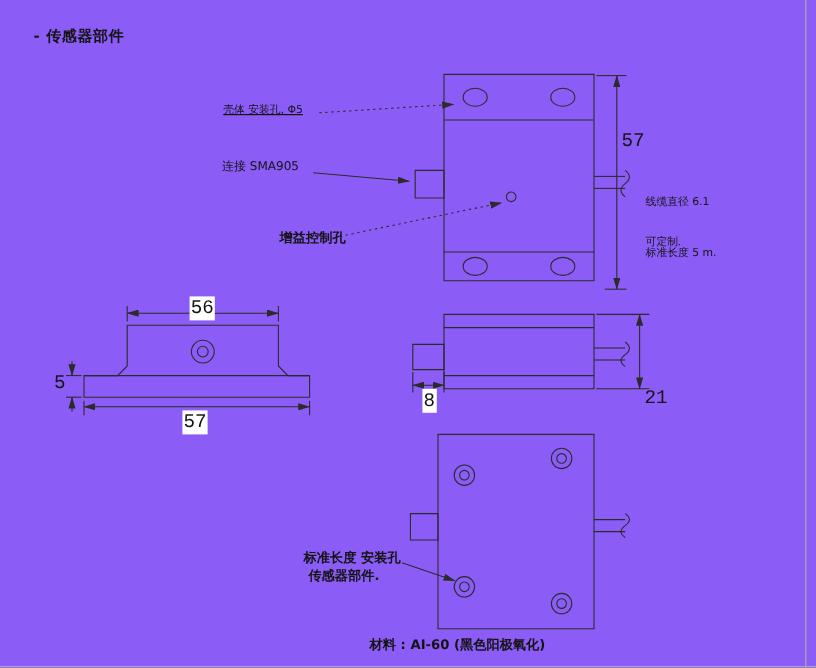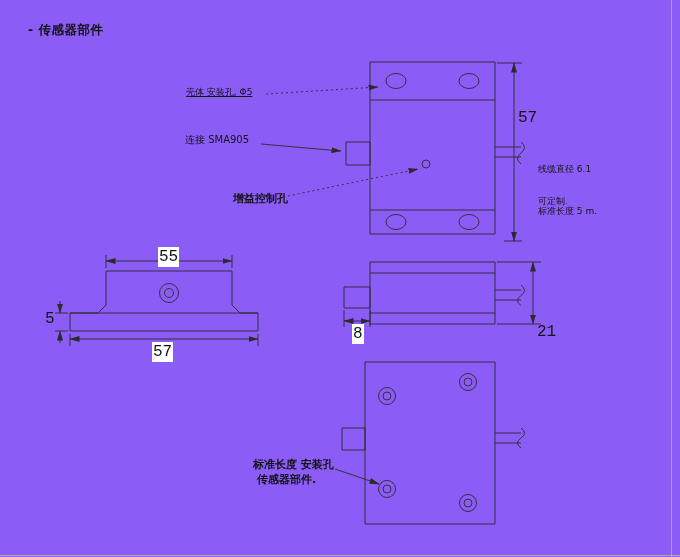--- a/index.html
+++ b/index.html
@@ -153,30 +153,31 @@
   <div class="lbl t-8b" style="left:233px; top:192px;">增益控制孔</div>
 
   <div class="lbl t-10" style="left:518px; top:108px;">57</div>
 
   <div class="lbl t-9" style="left:538px; top:164px;">线缆直径 6.1</div>
 
   <div class="lbl t-9" style="left:538px; top:182px;margin-top:24px;">标准长度 5 m.</div>
 
   <div class="lbl t-9" style="left:538px; top:196px;font-family:Liberation Serif, serif;">可定制.</div>
 
-  <div class="lbl t-10 dim-txt" style="left:158px; top:247px;">55</div>
+  <div class="lbl t-10 dim-txt" style="left:158px; top:247px;">56</div>
 
   <div class="lbl t-10" style="left:45px; top:309px;">5</div>
 
   <div class="lbl t-10 dim-txt" style="left:152px; top:342px;">57</div>
 
   <div class="lbl t-10 dim-txt" style="left:352px; top:324px;">8</div>
 
   <div class="lbl t-10" style="left:537px; top:286px;margin-top:36px;">21</div>
 
   <div class="lbl t-8b" style="left:253px; top:458px;">标准长度 安装孔</div>
 
   <div class="lbl t-8b" style="left:257px; top:473px;">传感器部件.</div>
 
+  <div class="lbl t-mat" style="left:308px; top:531px;">材料 : AI-60 (黑色阳极氧化)</div>
 
   <div class="border-right"></div>
   <div class="border-bottom"></div>
 </div>
 
 </body></html>

